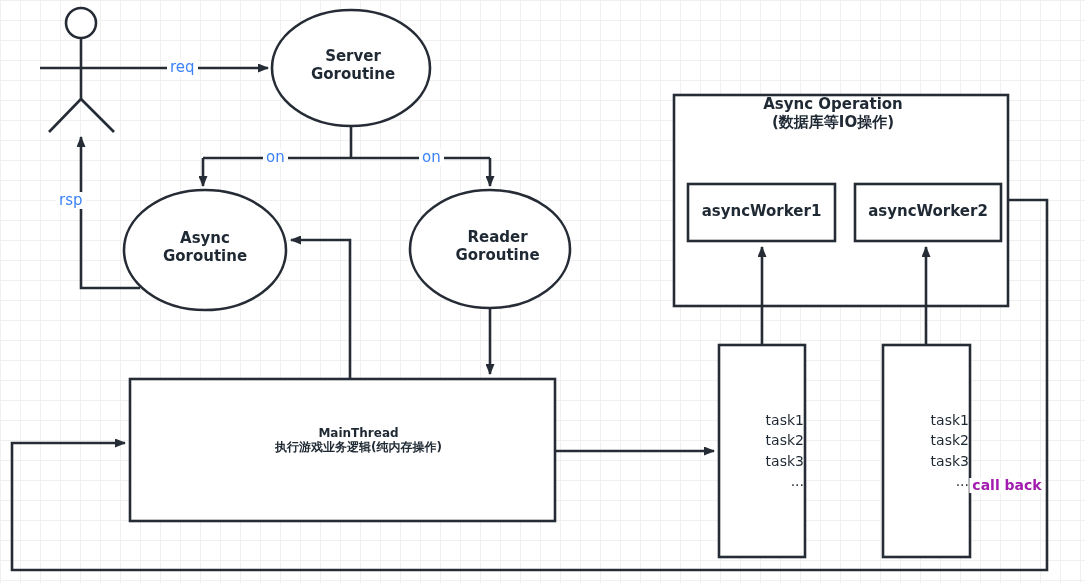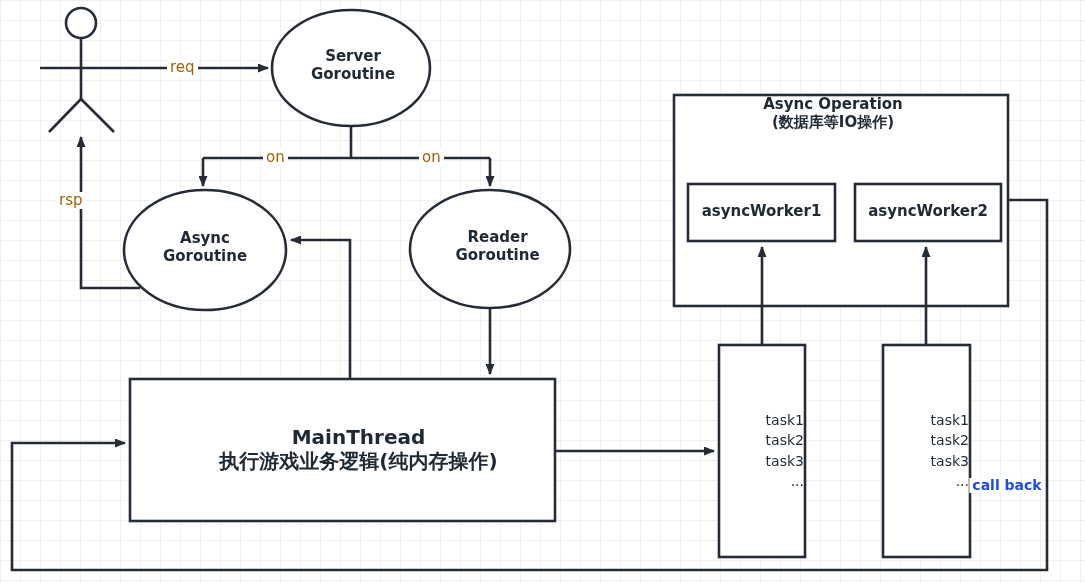--- a/index.html
+++ b/index.html
@@ -30,21 +30,21 @@
   }
   .lbl {
     position: absolute;
     color: #0f1419;
     white-space: nowrap;
     line-height: 1.18;
     pointer-events: none;
   }
   .edge-lbl {
     position: absolute;
-    color: #a16207;
+    color: #3b82f6;
     background: #ffffff;
     font-size: 15px;
     padding: 0 3px;
     white-space: nowrap;
     line-height: 1.1;
   }
   .node-lbl {
     text-align: center;
     font-weight: bold;
     font-size: 15px;
@@ -118,40 +118,40 @@
 
       <path d="M 1008 200 L 1047 200 L 1047 570 L 12 570 L 12 443 L 125 443" marker-end="url(#arrow)"></path>
 
     </g>
   </svg>
 
   <div class="edge-lbl" style="left:167px; top:59px;">req</div>
   <div class="edge-lbl" style="left:56px; top:192px;">rsp</div>
   <div class="edge-lbl" style="left:263px; top:149px;">on</div>
   <div class="edge-lbl" style="left:419px; top:149px;">on</div>
-  <div class="edge-lbl" style="left:1007px; top:478px; font-weight:bold; font-size:14px; color:#1d4ed8; transform:translateX(-50%);">
+  <div class="edge-lbl" style="left:1007px; top:478px; font-weight:bold; font-size:14px; color:#a21caf; transform:translateX(-50%);">
     <span>call back</span>
   </div>
 
   <div class="lbl node-lbl" style="left:272px; top:48px; width:162px;">
     <div>Server</div>
     <div>Goroutine</div>
   </div>
 
   <div class="lbl node-lbl" style="left:126px; top:230px; width:158px;">
     <div>Async</div>
     <div>Goroutine</div>
   </div>
 
   <div class="lbl node-lbl" style="left:411px; top:229px; width:173px;">
     <div>Reader</div>
     <div>Goroutine</div>
   </div>
 
-  <div class="lbl node-lbl" style="left:131px; top:426px; width:455px; font-size:20px;">
+  <div class="lbl node-lbl" style="left:131px; top:426px; width:455px; font-size:12px;">
     <div>MainThread</div>
     <div>执行游戏业务逻辑(纯内存操作)</div>
   </div>
 
   <div class="lbl node-lbl" style="left:675px; top:96px; width:316px; font-size:15px;">
     <div>Async Operation</div>
     <div>(数据库等IO操作)</div>
   </div>
 
   <div class="lbl node-lbl" style="left:689px; top:203px; width:145px;">asyncWorker1</div>

